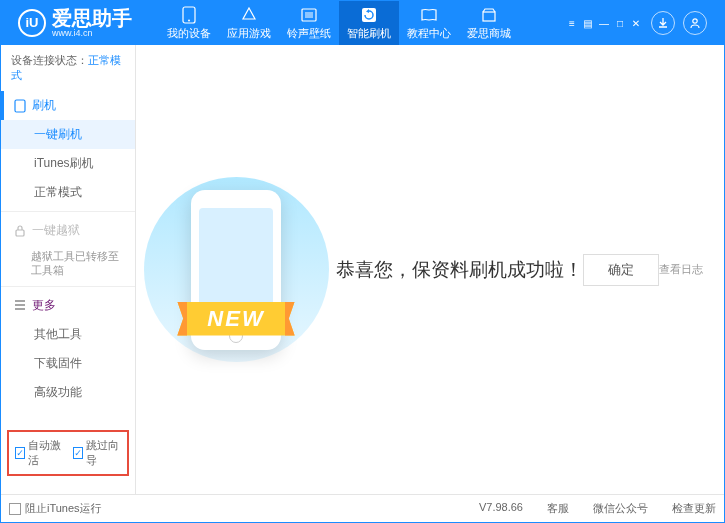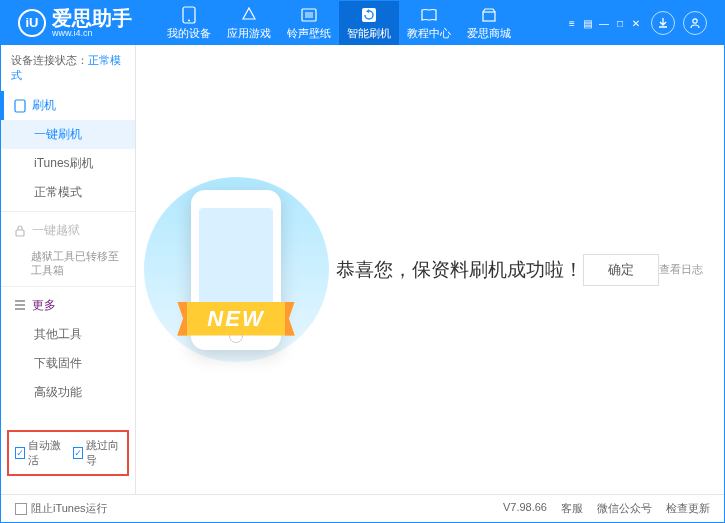--- a/index.html
+++ b/index.html
@@ -36,24 +36,24 @@
 .main{flex:1;display:flex;flex-direction:row;align-items:center;justify-content:flex-start;position:relative}
 .phone-img{width:200px;height:180px;position:relative;display:flex;align-items:center;justify-content:center}
 .phone-bg{width:185px;height:185px;border-radius:50%;background:linear-gradient(180deg,#b0e8ff 0%,#e8f7ff 100%);position:absolute}
 .phone{width:90px;height:160px;background:#fff;border-radius:14px;position:relative;z-index:2;box-shadow:0 6px 18px rgba(0,0,0,.15)}
 .phone::before{content:"";position:absolute;top:18px;left:8px;right:8px;bottom:20px;background:#d8f0ff;border-radius:4px}
 .phone::after{content:"";position:absolute;bottom:7px;left:50%;transform:translateX(-50%);width:12px;height:12px;border:1.5px solid #ccc;border-radius:50%}
 .new-banner{position:absolute;z-index:3;bottom:24px;background:#ffcc33;padding:4px 20px;font-size:22px;font-weight:bold;color:#fff;font-style:italic;letter-spacing:2px;border-left:10px solid #ff9933;border-right:10px solid #ff9933;clip-path:polygon(0 0,100% 0,95% 50%,100% 100%,0 100%,5% 50%)}
 .success-text{font-size:19px;color:#333}
 .ok-btn{border:1px solid #ddd;background:#fff;padding:6px 24px;font-size:13px;cursor:pointer;color:#555}
 .log-link{font-size:11px;color:#999;cursor:pointer}
-.footer{height:28px;border-top:1px solid #e5e5e5;display:flex;align-items:center;padding:0 14px;font-size:11px;color:#666}
+.footer{height:28px;border-top:1px solid #e5e5e5;display:flex;align-items:center;padding:0 8px;font-size:11px;color:#666}
 .footer .fcb{display:flex;align-items:center;gap:4px}
 .fcb-box{width:12px;height:12px;border:1px solid #999}
-.footer-right{margin-left:auto;display:flex;gap:14px}
+.footer-right{margin-left:auto;display:flex;gap:24px}
 .footer-right span{cursor:pointer}
 svg{display:block}
 </style>
 </head>
 <body>
 
 <div class="window">
   <div class="titlebar">
     <div class="logo-area">
       <div class="logo-circle">iU</div>

